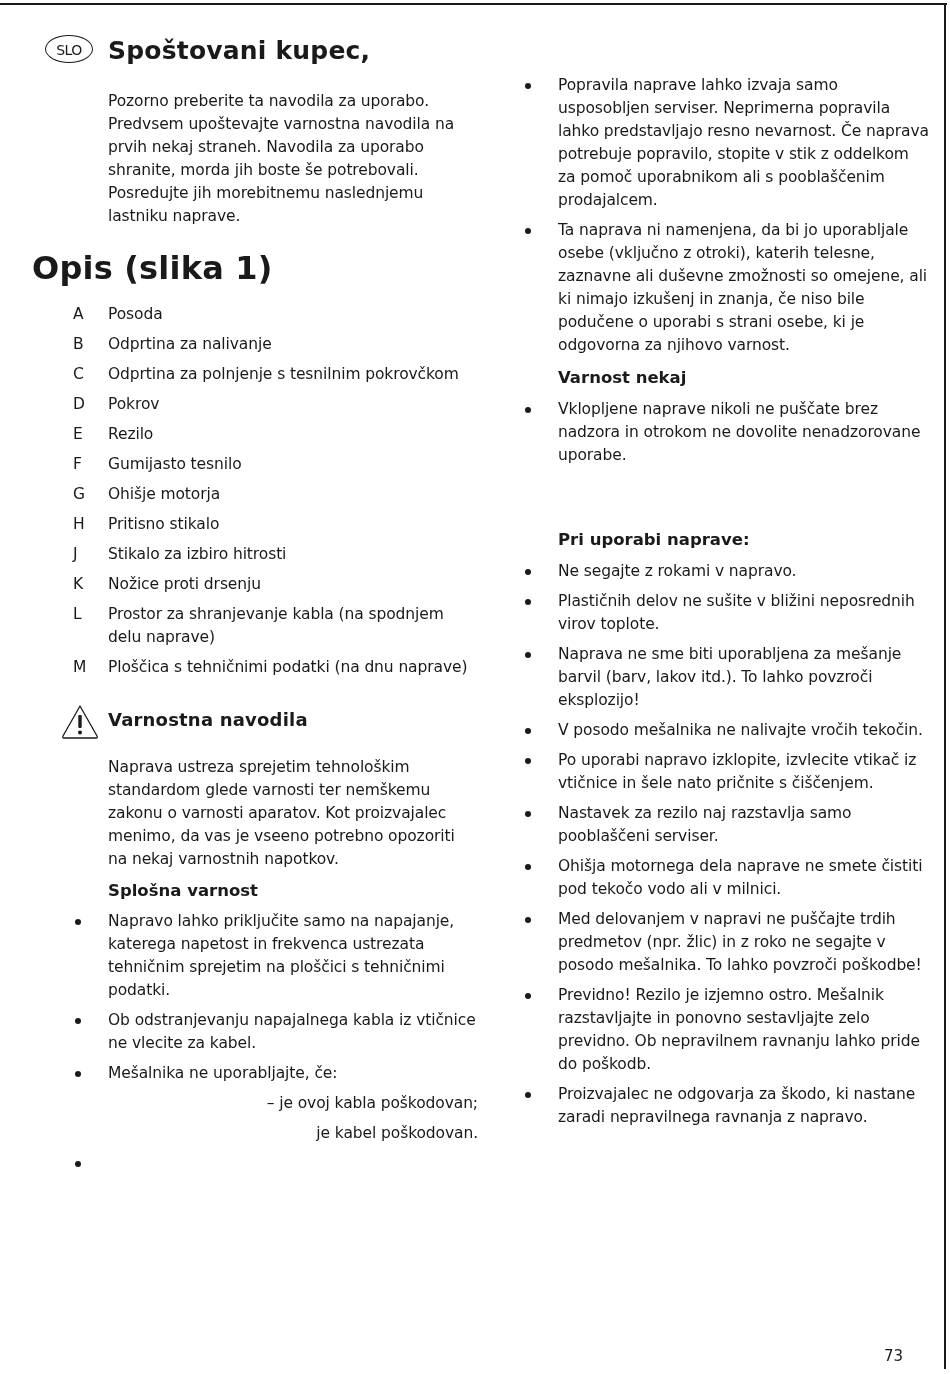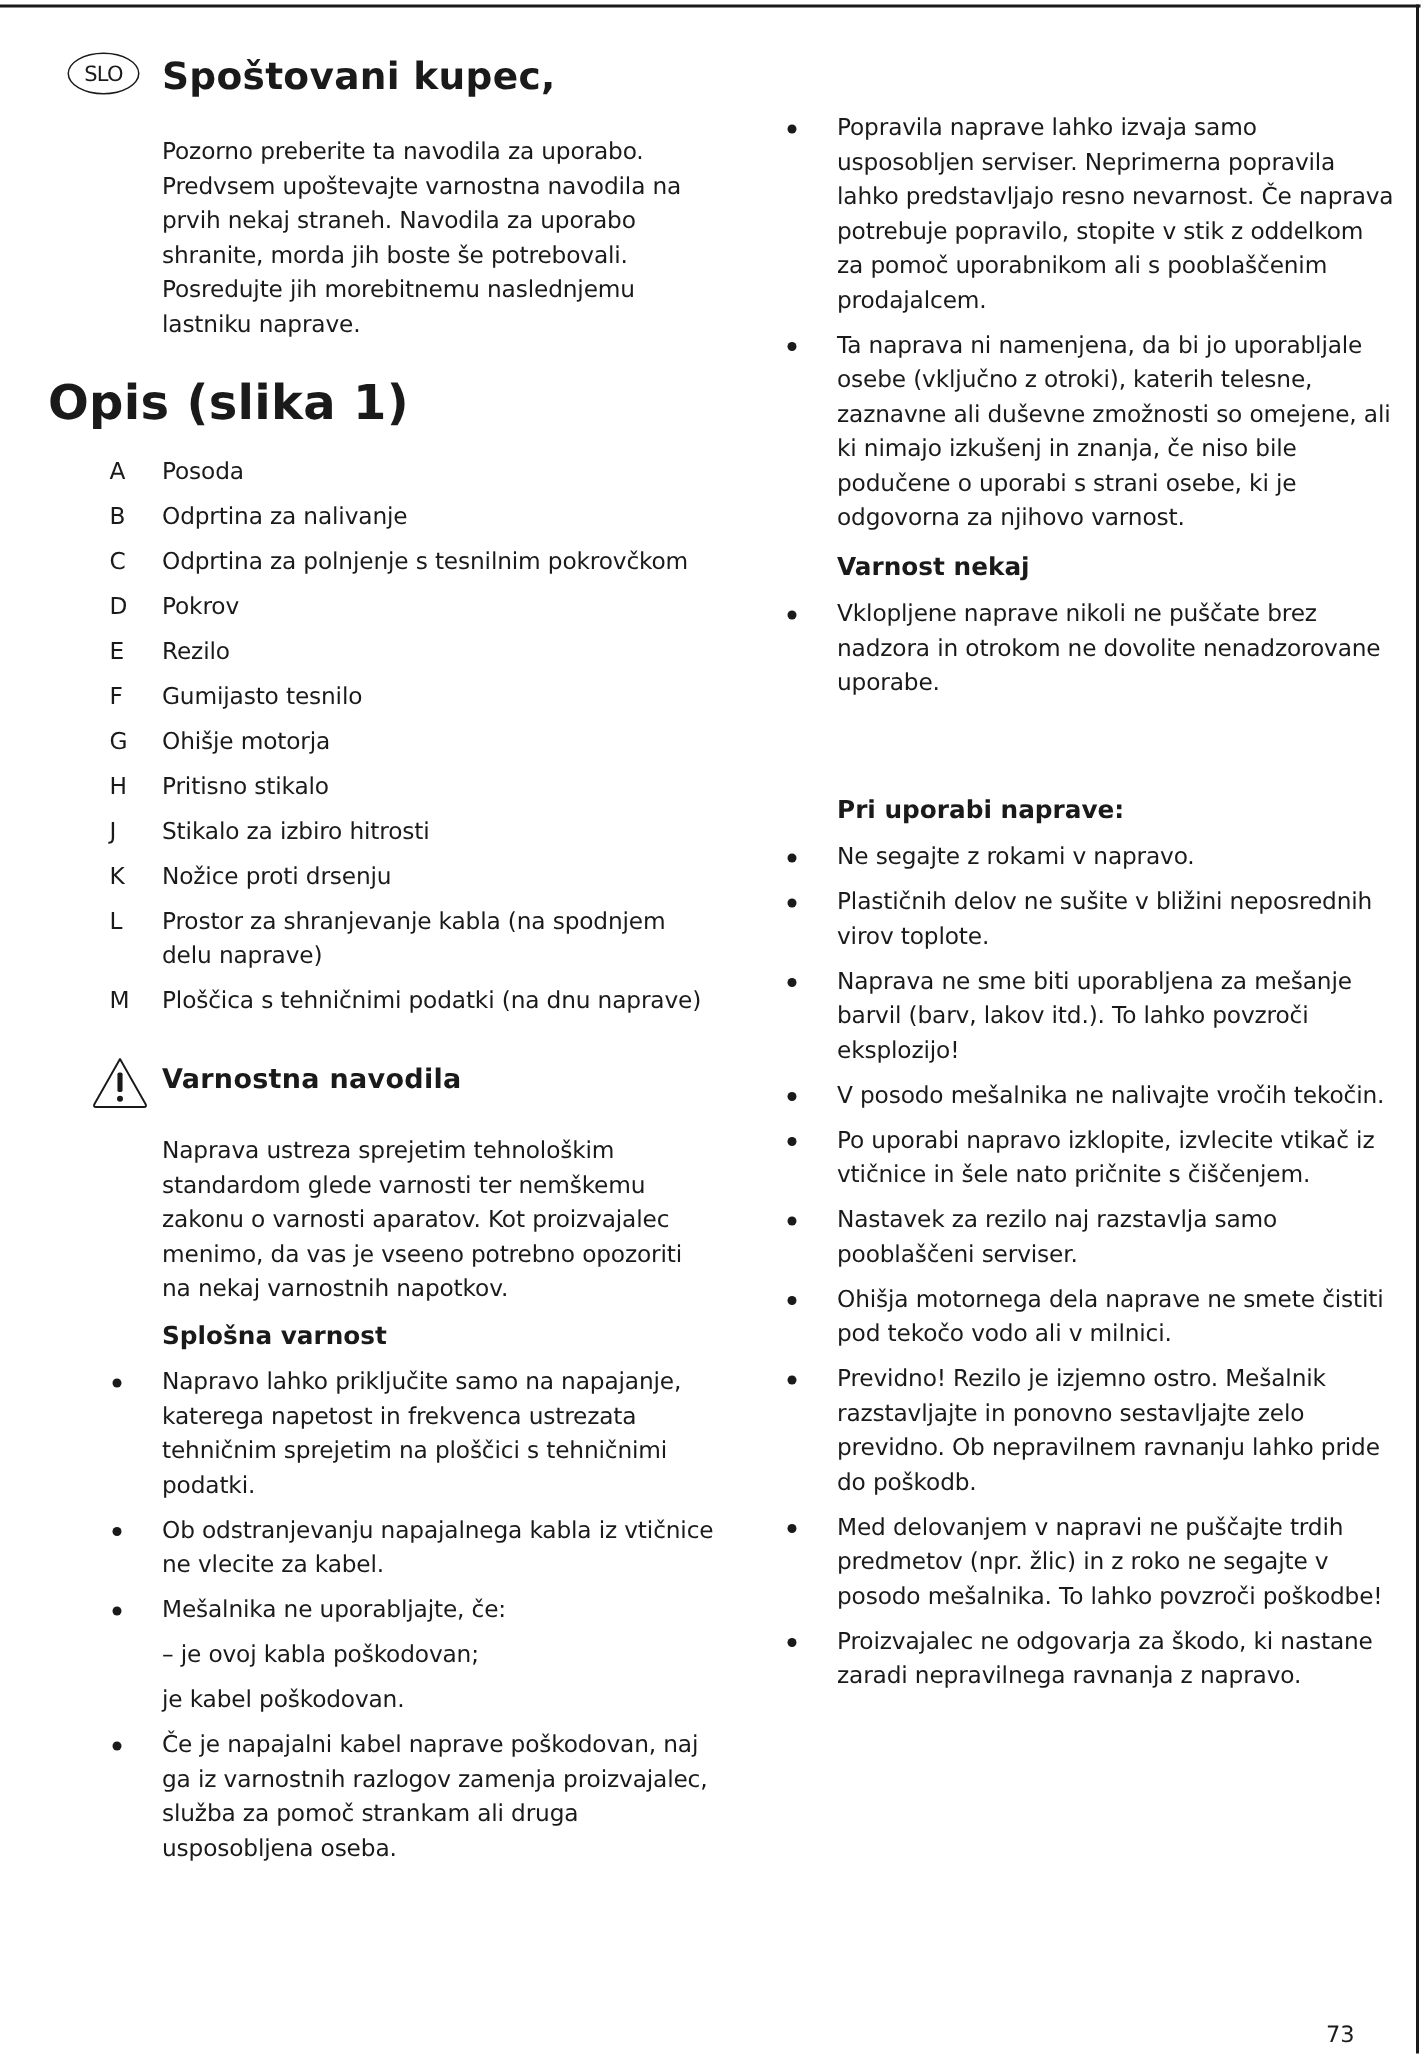--- a/index.html
+++ b/index.html
@@ -29,21 +29,21 @@
 
     .para { position: absolute; left: 108px; width: 370px; }
 
     .parts { position: absolute; left: 0; top: 303px; }
     .part { position: relative; padding-left: 108px; width: 370px; margin-bottom: 7px; }
     .part .letter { position: absolute; left: 73px; top: 0; }
 
     .bullets { position: absolute; }
     .bullet { position: relative; padding-left: 48px; margin-bottom: 7px; }
     .bullet .dot { position: absolute; left: 15px; top: 9px; width: 6px; height: 6px; border-radius: 50%; background: #1a1a1a; }
-    .plain { padding-left: 48px; margin-bottom: 7px; }
+    .plain { padding-left: 48px; margin-bottom: 7px; text-align: right; }
 
     .warn-icon { position: absolute; left: 60px; top: 703px; width: 40px; height: 36px; }
 
     .page-num { position: absolute; left: 884px; top: 1347px; font-size: 15px; }
   </style>
 </head>
 <body>
 
 <div class="border-top"></div>
 <div class="border-right"></div>
@@ -82,21 +82,21 @@
   <div class="para txt" style="top:756px;">Naprava ustreza sprejetim tehnološkim standardom glede varnosti ter nemškemu zakonu o varnosti aparatov. Kot proizvajalec menimo, da vas je vseeno potrebno opozoriti na nekaj varnostnih napotkov.</div>
 
   <div class="h2" style="left:108px; top:879px;">Splošna varnost</div>
 
   <div class="bullets txt" style="left:60px; top:910px; width:418px;">
     <div class="bullet"><span class="dot"></span><span>Napravo lahko priključite samo na napajanje, katerega napetost in frekvenca ustrezata tehničnim sprejetim na ploščici s tehničnimi podatki.</span></div>
     <div class="bullet"><span class="dot"></span><span>Ob odstranjevanju napajalnega kabla iz vtičnice ne vlecite za kabel.</span></div>
     <div class="bullet"><span class="dot"></span><span>Mešalnika ne uporabljajte, če:</span></div>
     <div class="plain">– je ovoj kabla poškodovan;</div>
     <div class="plain">je kabel poškodovan.</div>
-    <div class="bullet"><span class="dot"></span><span>Če je napajalni kabel naprave poškodovan, naj ga iz varnostnih razlogov zamenja proizvajalec, služba za pomoč strankam ali druga usposobljena oseba.</span></div>
+    <div class="bullet"><span class="dot"></span></div>
   </div>
 </div>
 
 <div class="col col-right">
   <div class="bullets txt" style="left:0; top:74px; width:420px;">
     <div class="bullet"><span class="dot"></span><span>Popravila naprave lahko izvaja samo usposobljen serviser. Neprimerna popravila lahko predstavljajo resno nevarnost. Če naprava potrebuje popravilo, stopite v stik z oddelkom za pomoč uporabnikom ali s pooblaščenim prodajalcem.</span></div>
     <div class="bullet"><span class="dot"></span><span>Ta naprava ni namenjena, da bi jo uporabljale osebe (vključno z otroki), katerih telesne, zaznavne ali duševne zmožnosti so omejene, ali ki nimajo izkušenj in znanja, če niso bile podučene o uporabi s strani osebe, ki je odgovorna za njihovo varnost.</span></div>
   </div>
 
   <div class="h2" style="left:48px; top:366px;">Varnost nekaj</div>
@@ -108,19 +108,19 @@
   <div class="h2" style="left:48px; top:528px;">Pri uporabi naprave:</div>
 
   <div class="bullets txt" style="left:0; top:560px; width:420px;">
     <div class="bullet"><span class="dot"></span><span>Ne segajte z rokami v napravo.</span></div>
     <div class="bullet"><span class="dot"></span><span>Plastičnih delov ne sušite v bližini neposrednih virov toplote.</span></div>
     <div class="bullet"><span class="dot"></span><span>Naprava ne sme biti uporabljena za mešanje barvil (barv, lakov itd.). To lahko povzroči eksplozijo!</span></div>
     <div class="bullet"><span class="dot"></span><span>V posodo mešalnika ne nalivajte vročih tekočin.</span></div>
     <div class="bullet"><span class="dot"></span><span>Po uporabi napravo izklopite, izvlecite vtikač iz vtičnice in šele nato pričnite s čiščenjem.</span></div>
     <div class="bullet"><span class="dot"></span><span>Nastavek za rezilo naj razstavlja samo pooblaščeni serviser.</span></div>
     <div class="bullet"><span class="dot"></span><span>Ohišja motornega dela naprave ne smete čistiti pod tekočo vodo ali v milnici.</span></div>
+    <div class="bullet"><span class="dot"></span><span>Med delovanjem v napravi ne puščajte trdih predmetov (npr. žlic) in z roko ne segajte v posodo mešalnika. To lahko povzroči poškodbe!</span></div>
     <div class="bullet"><span class="dot"></span><span>Previdno! Rezilo je izjemno ostro. Mešalnik razstavljajte in ponovno sestavljajte zelo previdno. Ob nepravilnem ravnanju lahko pride do poškodb.</span></div>
-    <div class="bullet"><span class="dot"></span><span>Med delovanjem v napravi ne puščajte trdih predmetov (npr. žlic) in z roko ne segajte v posodo mešalnika. To lahko povzroči poškodbe!</span></div>
     <div class="bullet"><span class="dot"></span><span>Proizvajalec ne odgovarja za škodo, ki nastane zaradi nepravilnega ravnanja z napravo.</span></div>
   </div>
 </div>
 
 <div class="page-num">73</div>
 
 </body></html>

